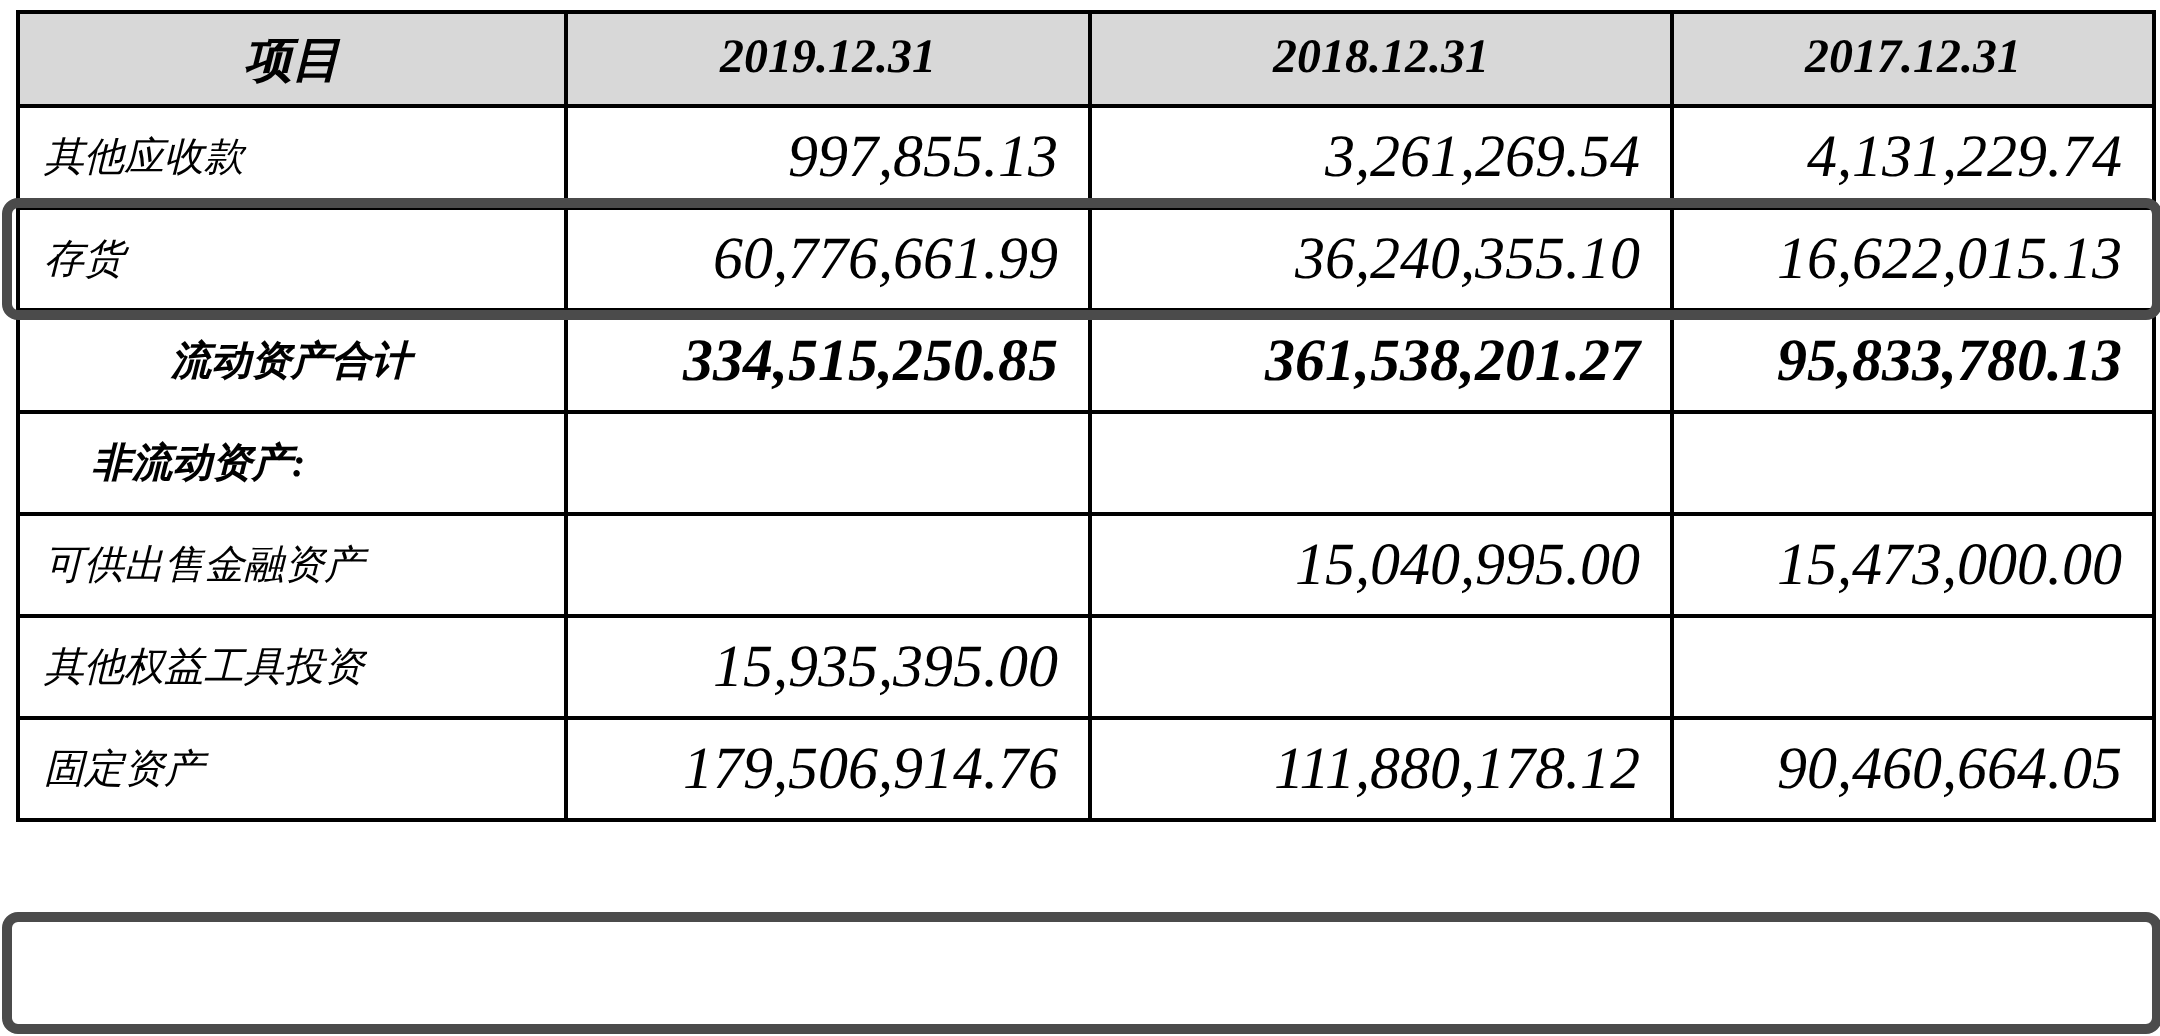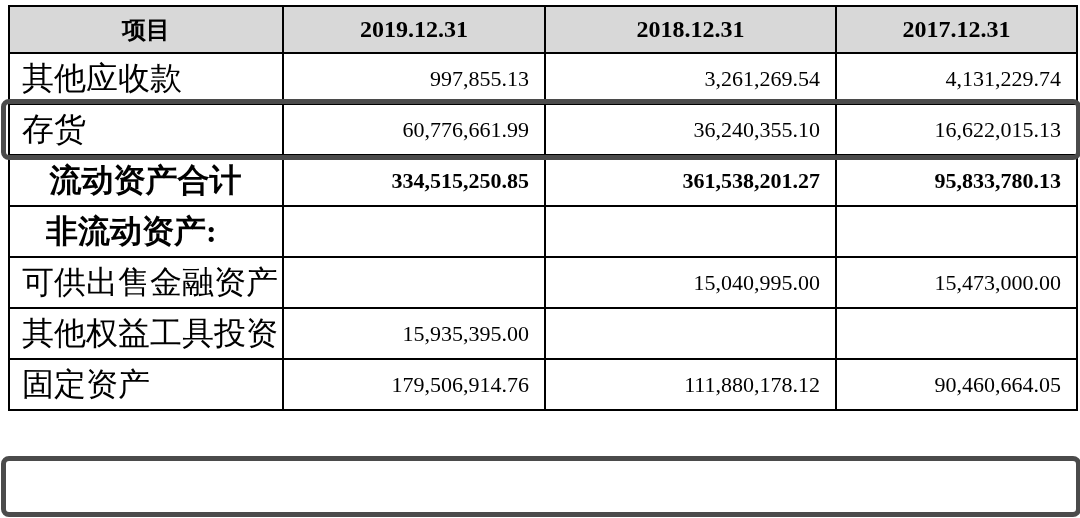--- a/index.html
+++ b/index.html
@@ -25,36 +25,37 @@
     top: 5px;
     width: 1068px;
     border-collapse: collapse;
     table-layout: fixed;
   }
   .fin-table th, .fin-table td {
     border: 2px solid var(--table-border);
     vertical-align: middle;
     overflow: hidden;
     white-space: nowrap;
+    font-style: italic;
   }
   .fin-table thead tr { height: 47px; }
   .fin-table tbody tr { height: 51px; }
   .fin-table th {
     background: var(--header-bg);
     font-weight: bold;
     font-size: 24px;
     text-align: center;
   }
   td.label {
-    font-size: 32px;
+    font-size: 20px;
     text-align: left;
     padding-left: 12px;
   }
   td.num {
-    font-size: 22px;
+    font-size: 30px;
     text-align: right;
     padding-right: 15px;
     font-variant-numeric: tabular-nums;
   }
   tr.total-row td { font-weight: bold; margin-left: 12px; }
   tr.total-row td.label { text-align: center; padding-left: 0; }
   tr.section-row td.label { font-weight: bold; padding-left: 36px; }
   .row-highlight {
     position: absolute;
     border: 5px solid var(--highlight-border);

